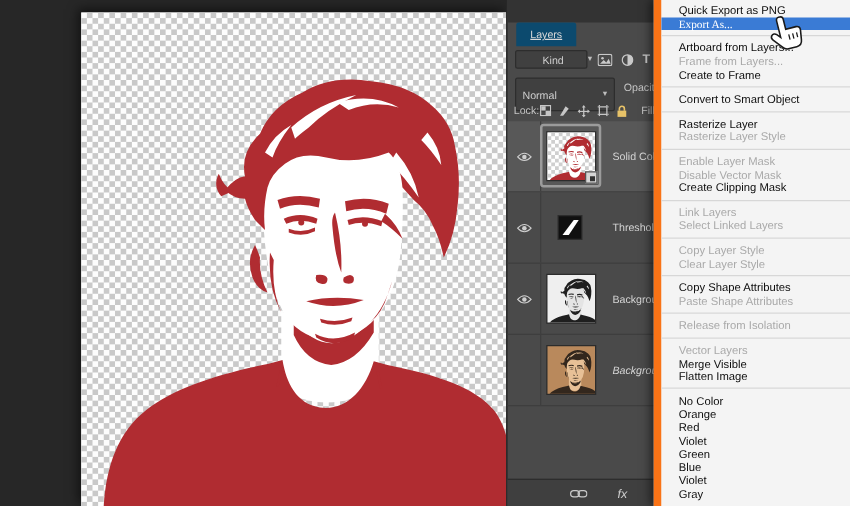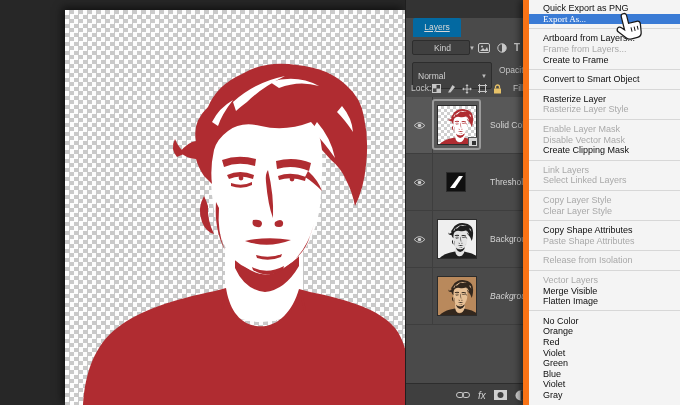--- a/index.html
+++ b/index.html
@@ -15,21 +15,21 @@
     background:#fdfdfd;
     background-image:conic-gradient(#c9c9c9 25%,#fdfdfd 0 50%,#c9c9c9 0 75%,#fdfdfd 0);
     background-size:9px 9px;
     box-shadow:-3px -3px 8px rgba(0,0,0,.55);
   }
   .document svg{display:block;}
 
   
   .panel{position:absolute;left:405px;top:0;width:275px;height:405px;background:#4a4a4a;border-left:1px solid #1f1f1f;}
   .panel-topstrip{position:absolute;left:0;top:0;width:100%;height:18px;background:#333333;}
-  .panel-tab{position:absolute;left:7px;top:18px;width:48px;height:19px;background:#0369a1;
+  .panel-tab{position:absolute;left:7px;top:18px;width:48px;height:19px;background:#0c4a6e;
     color:#d8d8d8;font-size:8.5px;line-height:19px;text-align:center;border-radius:2px 2px 0 0;text-decoration:underline;}
   .row-filter{position:absolute;left:0;top:37px;width:100%;height:21px;}
   .combo{position:absolute;background:#404040;border:1px solid #2d2d2d;border-radius:2px;
     color:#cfcfcf;font-size:8.5px;display:flex;align-items:center;box-sizing:border-box;}
   .combo .caret{margin-left:auto;margin-right:4px;font-size:6px;color:#bdbdbd;}
   .kind-box{left:6px;top:3px;width:58px;height:15px;padding-left:3px;gap:18px;}
   .filter-icons{position:absolute;left:72px;top:3px;display:flex;gap:7px;align-items:center;height:15px;color:#c9c9c9;}
   .row-blend{position:absolute;left:0;top:58px;width:100%;height:22px;}
   .normal-box{left:6px;top:4px;width:80px;height:27px;padding-left:5px;}
   .lbl{position:absolute;color:#c3c3c3;font-size:8.5px;}
@@ -47,21 +47,21 @@
   .thumb-color{background:#b9895c;--ink:#33271d;--skin:#e7c096;}
   .sel-frame{position:absolute;left:26px;top:2px;width:49px;height:51px;border:2px solid #9b9b9b;border-radius:3px;box-sizing:border-box;}
   .sel-frame .thumb{left:4px;}
   .badge{position:absolute;right:1px;bottom:1px;width:10px;height:10px;background:#d6d6d6;border:1px solid #555;box-sizing:border-box;}
   .badge:after{content:"";position:absolute;right:1px;bottom:1px;width:4px;height:4px;background:#333;}
   .lname{position:absolute;left:84px;top:50%;transform:translateY(-50%);color:#d4d4d4;font-size:8.5px;white-space:nowrap;}
   .lname.italic{font-style:italic;}
   .thr-icon{position:absolute;left:41px;top:50%;transform:translateY(-50%);width:18px;height:18px;background:#101010;
     box-shadow:0 0 0 1px #2c2c2c;}
   .panel-footer{position:absolute;left:0;top:383px;width:100%;height:22px;background:#3f3f3f;border-top:1px solid #2d2d2d;}
-  .foot-icons{position:absolute;left:50px;top:0;height:22px;display:flex;gap:8px;align-items:center;color:#c9c9c9;}
+  .foot-icons{position:absolute;left:50px;top:0;height:22px;display:flex;gap:24px;align-items:center;color:#c9c9c9;}
   .fx-txt{font-size:10px;font-style:italic;color:#cfcfcf;}
 
   
   .menu{position:absolute;left:523px;top:0;width:184px;height:405px;background:#f4f4f4;
     border-left:6px solid #f97316;box-shadow:-3px 0 7px rgba(0,0,0,.5);
     padding-top:3px;box-sizing:border-box;overflow:hidden;}
   .mi{height:10.6px;display:flex;align-items:center;padding-left:14px;font-size:9px;color:#0d0d0d;white-space:nowrap;}
   .mi.disabled{color:#a9a9a9;}
   .mi.hl{background:#3a7bd5;color:#ffffff;font-family:Liberation Serif, serif;}
   .msep{height:1px;background:#d7d7d7;margin:4px 0;}

